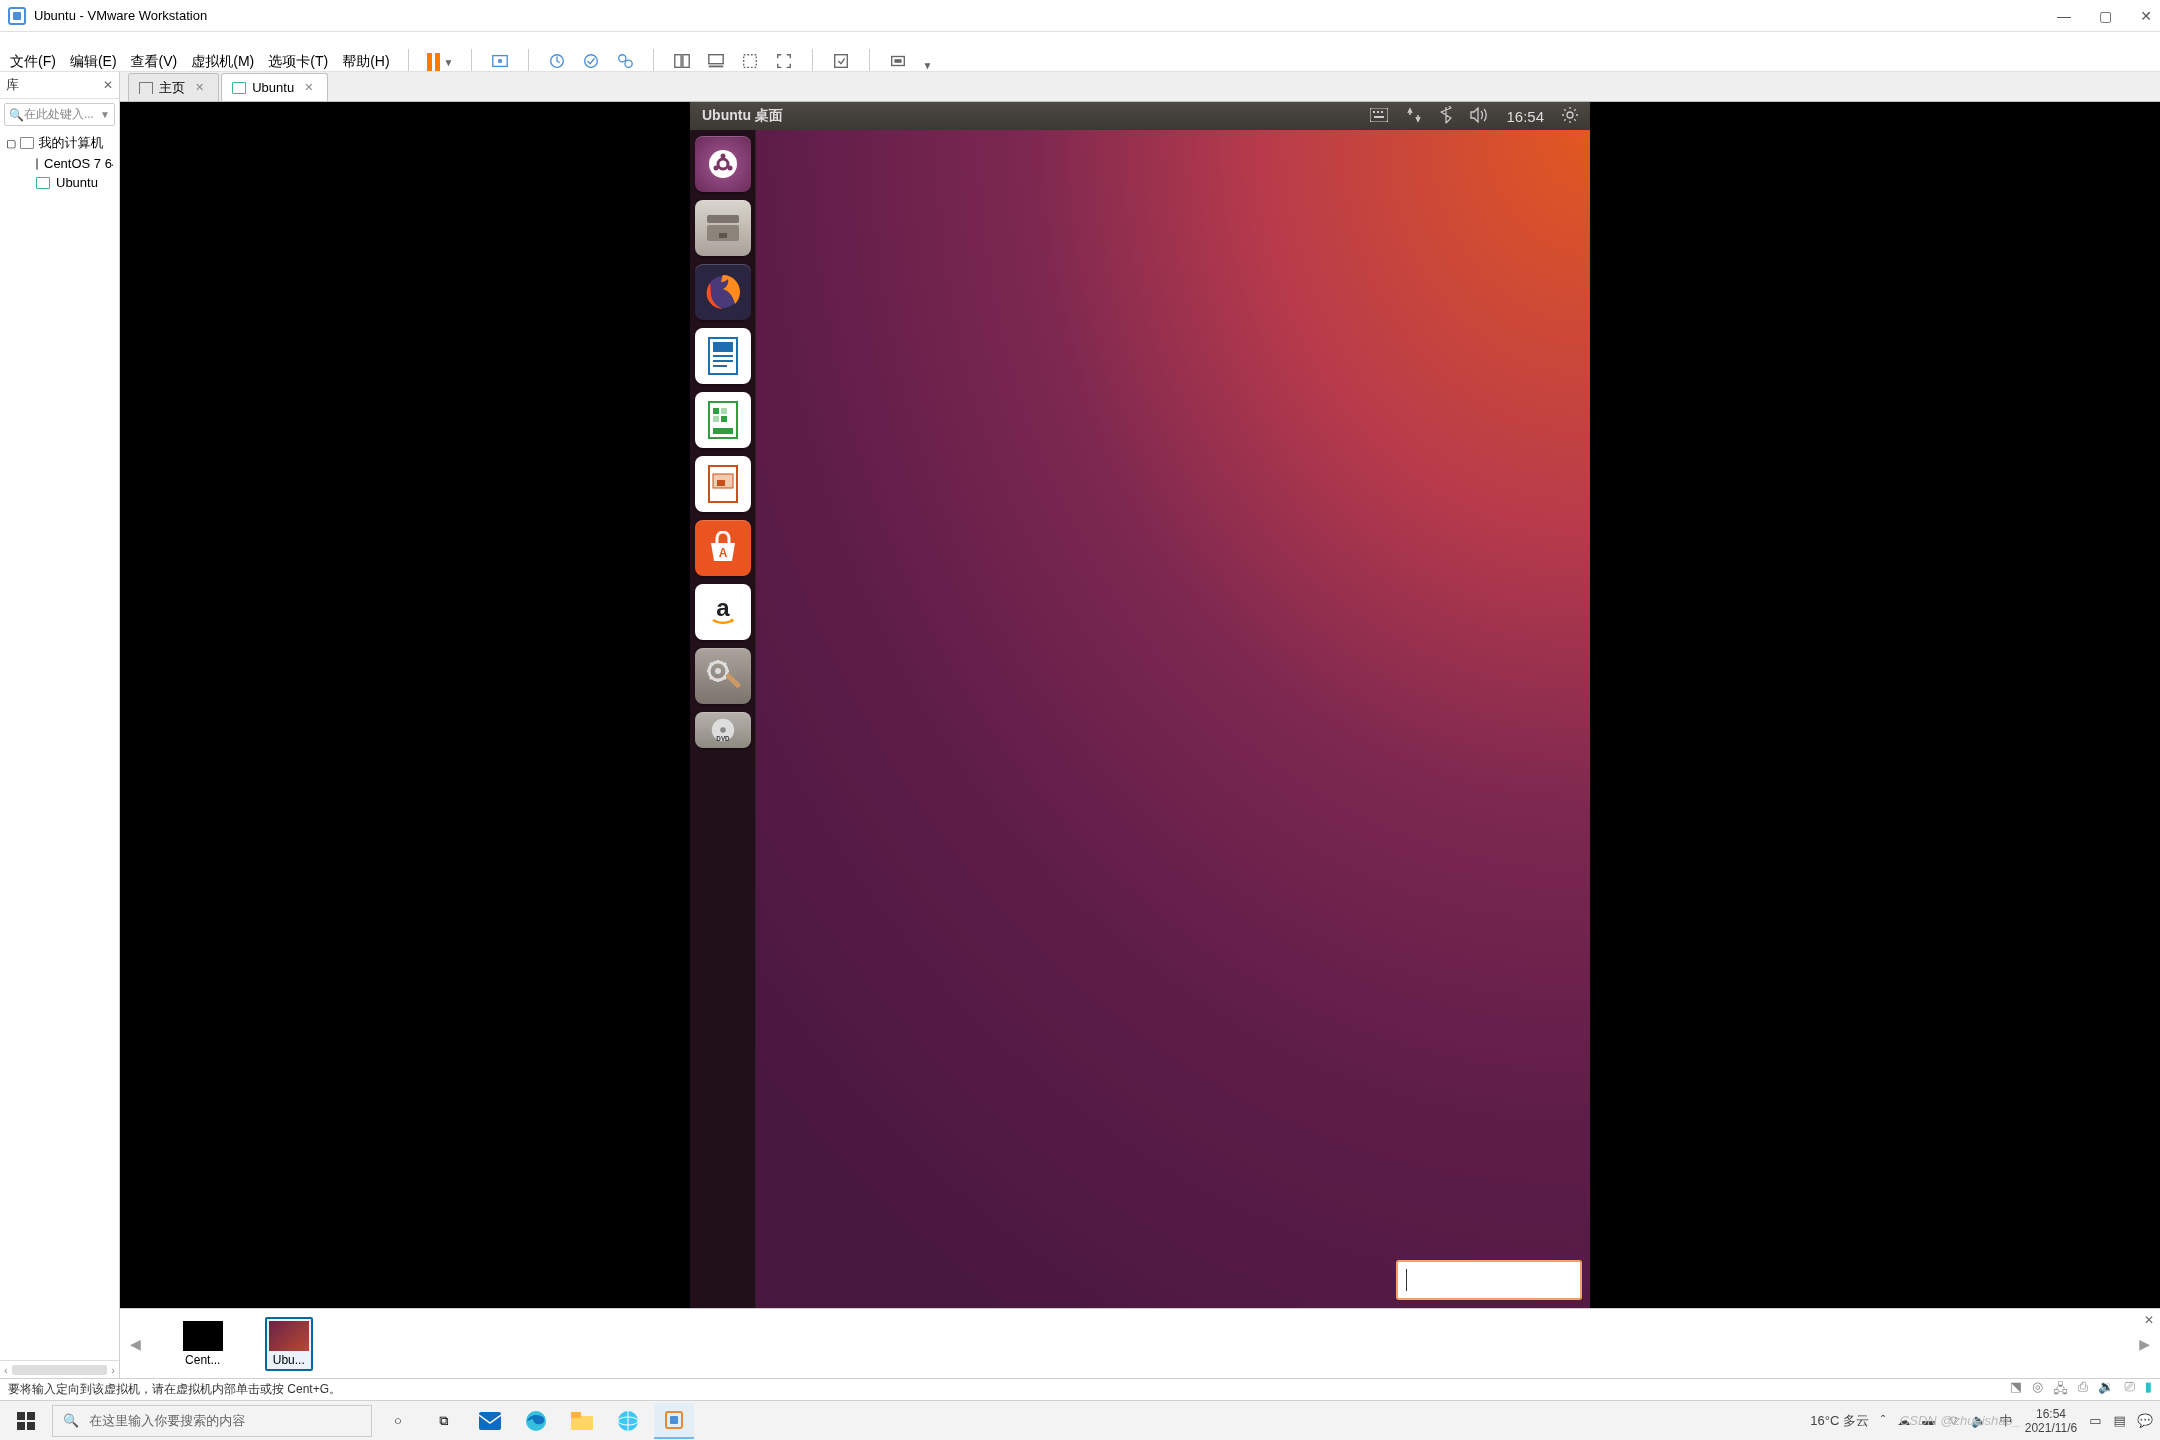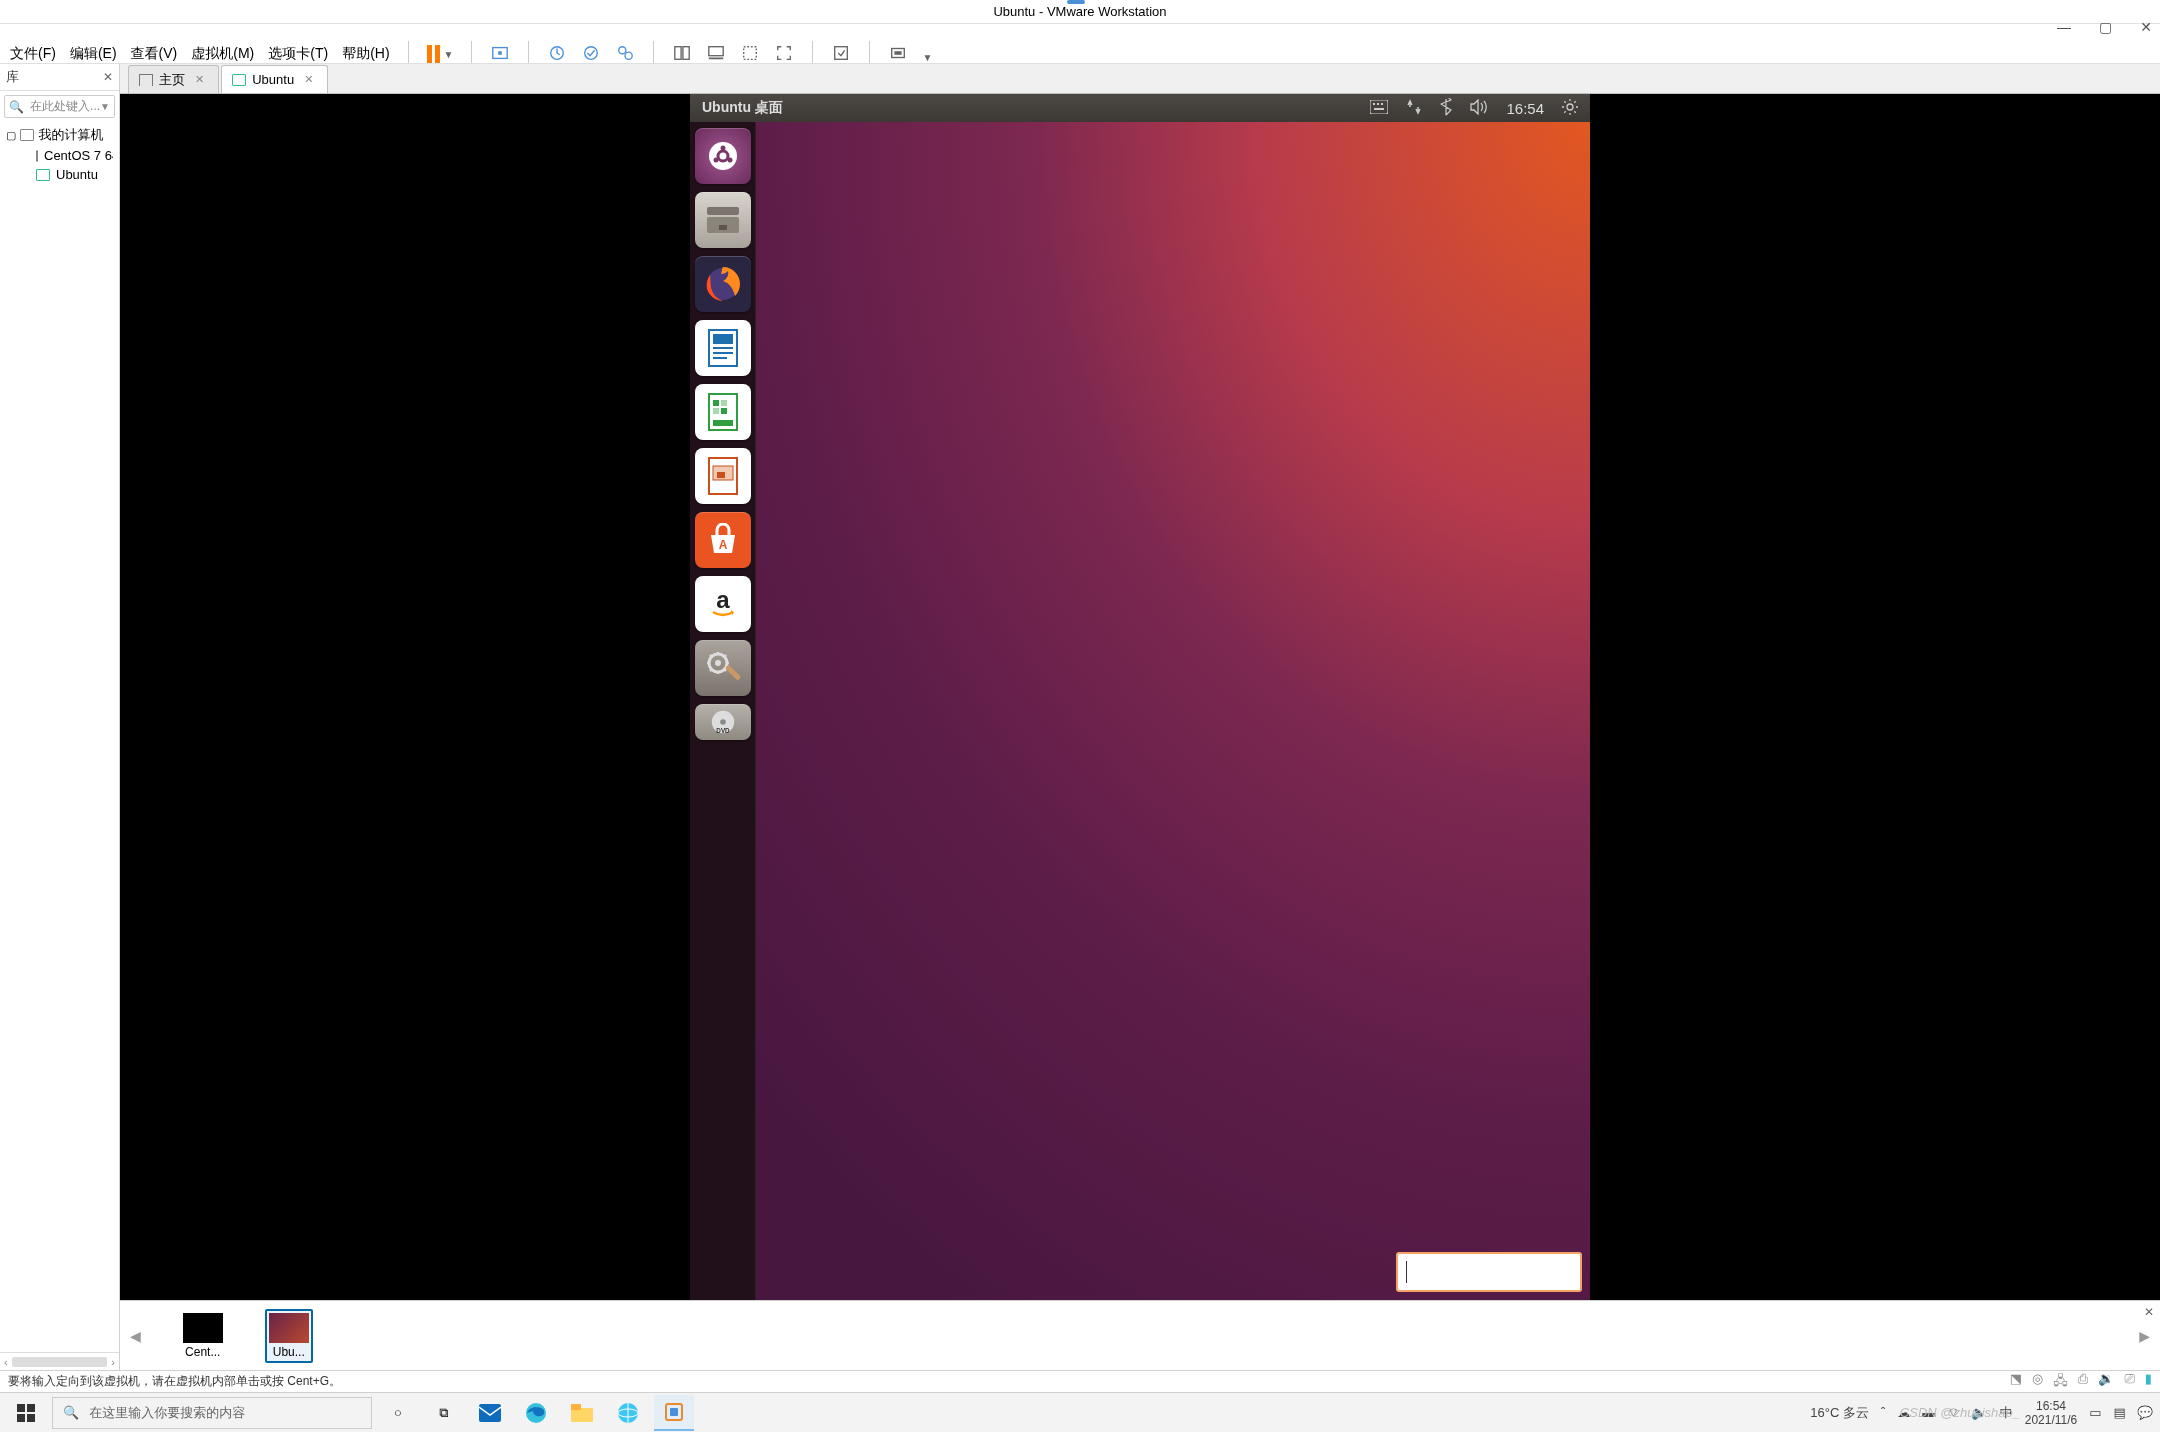--- a/index.html
+++ b/index.html
@@ -1,19 +1,19 @@
 <!DOCTYPE html>
 <html><head>
 <meta charset="utf-8">
 <style>
 * { box-sizing: border-box; margin: 0; padding: 0; font-family: "Microsoft YaHei", "Segoe UI", sans-serif; }
 body { width: 2160px; height: 1440px; transform: scale(1); transform-origin: top left; background: #fff; overflow: hidden; }
 
 
-.titlebar { height: 24px; display: flex; align-items: center; padding: 0 8px; border-bottom: 1px solid #e0e0e0; font-size: 13px; flex-direction: column; }
+.titlebar { height: 32px; display: flex; align-items: center; padding: 0 8px; border-bottom: 1px solid #e0e0e0; font-size: 13px; }
 .titlebar .app-icon { width: 18px; height: 18px; margin-right: 8px; border: 2px solid #4a90d9; border-radius: 3px; position: relative; }
 .titlebar .app-icon::after { content:""; position:absolute; inset:3px; background:#4a90d9; border-radius:1px; }
 .titlebar .controls { margin-left: auto; display: flex; gap: 28px; color: #555; font-size: 14px; }
 .titlebar .controls span { cursor: default; }
 
 
 .menubar { height: 40px; display: flex; align-items: flex-end; padding: 0 10px; gap: 14px; font-size: 14px; border-bottom: 1px solid #e0e0e0; }
 .menubar .sep { width: 1px; height: 22px; background: #ccc; margin: 0 4px; }
 .menubar .tool-icon { width: 20px; height: 20px; color: #4a90d9; display:flex; align-items:center; justify-content:center; }
 .menubar .pause { display:flex; align-items:center; gap:4px; color:#ff7b00; }
@@ -178,21 +178,21 @@
 
 <div class="main">
 
   <div class="library">
     <div class="lib-header">
       <span>库</span>
       <span class="close">✕</span>
     </div>
     <div class="search">
       <span>🔍</span>
-      <span style="flex:1; overflow:hidden; text-overflow:ellipsis;text-align:right;">在此处键入...</span>
+      <span style="flex:1; overflow:hidden; text-overflow:ellipsis;">在此处键入...</span>
       <span class="dd">▼</span>
     </div>
     <div class="tree">
       <div class="root">
         <span style="font-size:11px;">▢</span>
         <span class="icon"></span>
         <span>我的计算机</span>
       </div>
       <div class="child">
         <span class="icon"></span>

